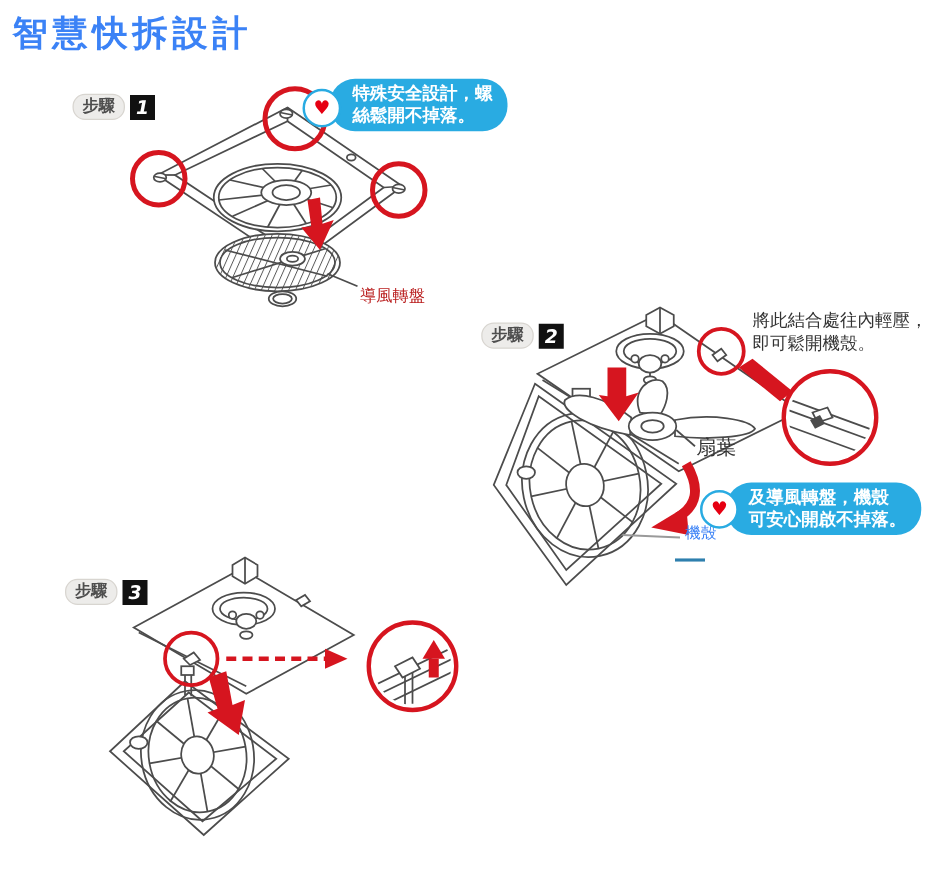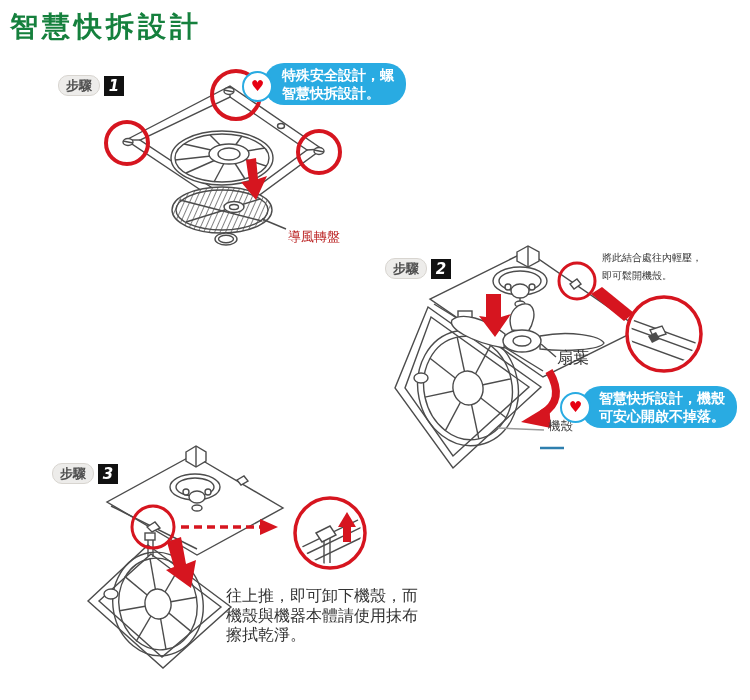--- a/index.html
+++ b/index.html
@@ -1,34 +1,34 @@
 <!DOCTYPE html>
 <html><head>
 <meta charset="utf-8">
 <style>
   html,body{margin:0;padding:0;background:#fff;}
   .canvas{position:relative;width:750px;height:700px;background:#fff;overflow:hidden;
           font-family:"DejaVu Sans","Liberation Sans",sans-serif;}
   .abs{position:absolute;}
-  .page-title{left:10px;top:8px;font-size:28px;font-weight:bold;color:#15803d;letter-spacing:4px;}
+  .page-title{left:10px;top:8px;font-size:28px;font-weight:bold;color:#3b82f6;letter-spacing:4px;}
   .badge{display:flex;align-items:center;gap:4px;}
   .badge-pill{background:#edecea;border:1px solid #d8d5d0;border-radius:10px;color:#4e4e4e;
               font-weight:bold;font-size:13px;padding:1px 7px;line-height:17px;}
   .badge-num{background:#111;color:#fff;font-weight:bold;font-style:italic;font-size:15px;
              width:20px;height:20px;display:flex;align-items:center;justify-content:center;}
   .bubble{background:#29abe2;color:#fff;font-weight:bold;font-size:14px;line-height:18px;
           border-radius:20px;padding:3px 8px 3px 18px;white-space:pre-line;z-index:3;}
   .heart-circle{width:27px;height:27px;background:#fff;border:2px solid #29abe2;border-radius:50%;
                 display:flex;align-items:center;justify-content:center;z-index:4;}
   .heart-circle span{color:#e60012;font-size:15px;line-height:15px;}
   .desc{color:#333;font-size:16px;line-height:19.5px;white-space:pre-line;}
-  .note{color:#333;font-size:10px;line-height:17.5px;white-space:pre-line;}
+  .note{color:#333;font-size:14px;line-height:17.5px;white-space:pre-line;}
   .part-label-lg{color:#b91c1c;font-size:13px;margin-top:12px;}
   .part-label-sm{color:#333;font-size:16px;}
-  .part-label-gray{color:#404040;font-size:12.5px;}
+  .part-label-gray{color:#3b82f6;font-size:12.5px;}
   svg{position:absolute;overflow:visible;}
   .ln{stroke:#4c4c4c;stroke-width:1.4;fill:none;}
   .lnw{stroke:#4c4c4c;stroke-width:1.4;fill:#fff;}
   .red{fill:#d6151f;}
   .redc{stroke:#d6151f;fill:none;}
 </style>
 </head>
 <body>
 
 <div class="canvas">
@@ -102,21 +102,21 @@
     <g class="redc" stroke-width="4">
       <circle cx="236" cy="95" r="24"></circle>
       <circle cx="127" cy="143" r="21"></circle>
       <circle cx="319" cy="152" r="21"></circle>
     </g>
 
     <polygon class="red" points="246,160 256,158 258,179 267,176 256,200 241,182 249,181"></polygon>
   </svg>
 
   <div class="abs bubble" style="left:264px;top:63px;width:116px;">特殊安全設計，螺
-智慧快拆設計。</div>
+絲鬆開不掉落。</div>
   <div class="abs heart-circle" style="left:242px;top:71px;">
     <span>♥</span>
   </div>
 
 
   <div class="abs part-label-lg" style="left:288px;top:216px;">導風轉盤</div>
 
   <div class="abs badge" style="left:385px;top:258px;">
     <span class="badge-pill">步驟</span>
     <span class="badge-num">2</span>
@@ -203,21 +203,21 @@
     <line x1="498" y1="428" x2="544" y2="430" stroke="#9a9a9a" stroke-width="1.5"></line>
     <line x1="540" y1="448" x2="564" y2="448" stroke="#2e7fae" stroke-width="2.5"></line>
   </svg>
 
   <div class="abs note" style="left:602px;top:249px;width:146px;">將此結合處往內輕壓，
 即可鬆開機殼。</div>
 
   <div class="abs part-label-sm" style="left:557px;top:348px;">扇葉</div>
   <div class="abs part-label-gray" style="left:548px;top:418px;">機殼</div>
 
-  <div class="abs bubble" style="left:581px;top:386px;width:130px;">智慧快拆設計，機殼
+  <div class="abs bubble" style="left:581px;top:386px;width:130px;">及導風轉盤，機殼
 可安心開啟不掉落。</div>
   <div class="abs heart-circle" style="left:560px;top:392px;">
     <span>♥</span>
   </div>
 
   <div class="abs badge" style="left:52px;top:463px;">
     <span class="badge-pill">步驟</span>
     <span class="badge-num">3</span>
   </div>
 
@@ -284,17 +284,14 @@
       </g>
       <g>
         <polygon class="red" points="338,527 347,512 356,527"></polygon>
         <rect class="red" x="343" y="527" width="8" height="15" stroke="none" fill="#d6151f"></rect>
       </g>
     </g>
 
     <polygon class="red" points="167,542 181,537 186,564 196,560 191,588 166,570 174,567"></polygon>
   </svg>
 
-  <div class="abs desc" style="left:226px;top:586px;width:210px;">往上推，即可卸下機殼，而
-機殼與機器本體請使用抹布
-擦拭乾淨。</div>
 
 </div>
 
 </body></html>

